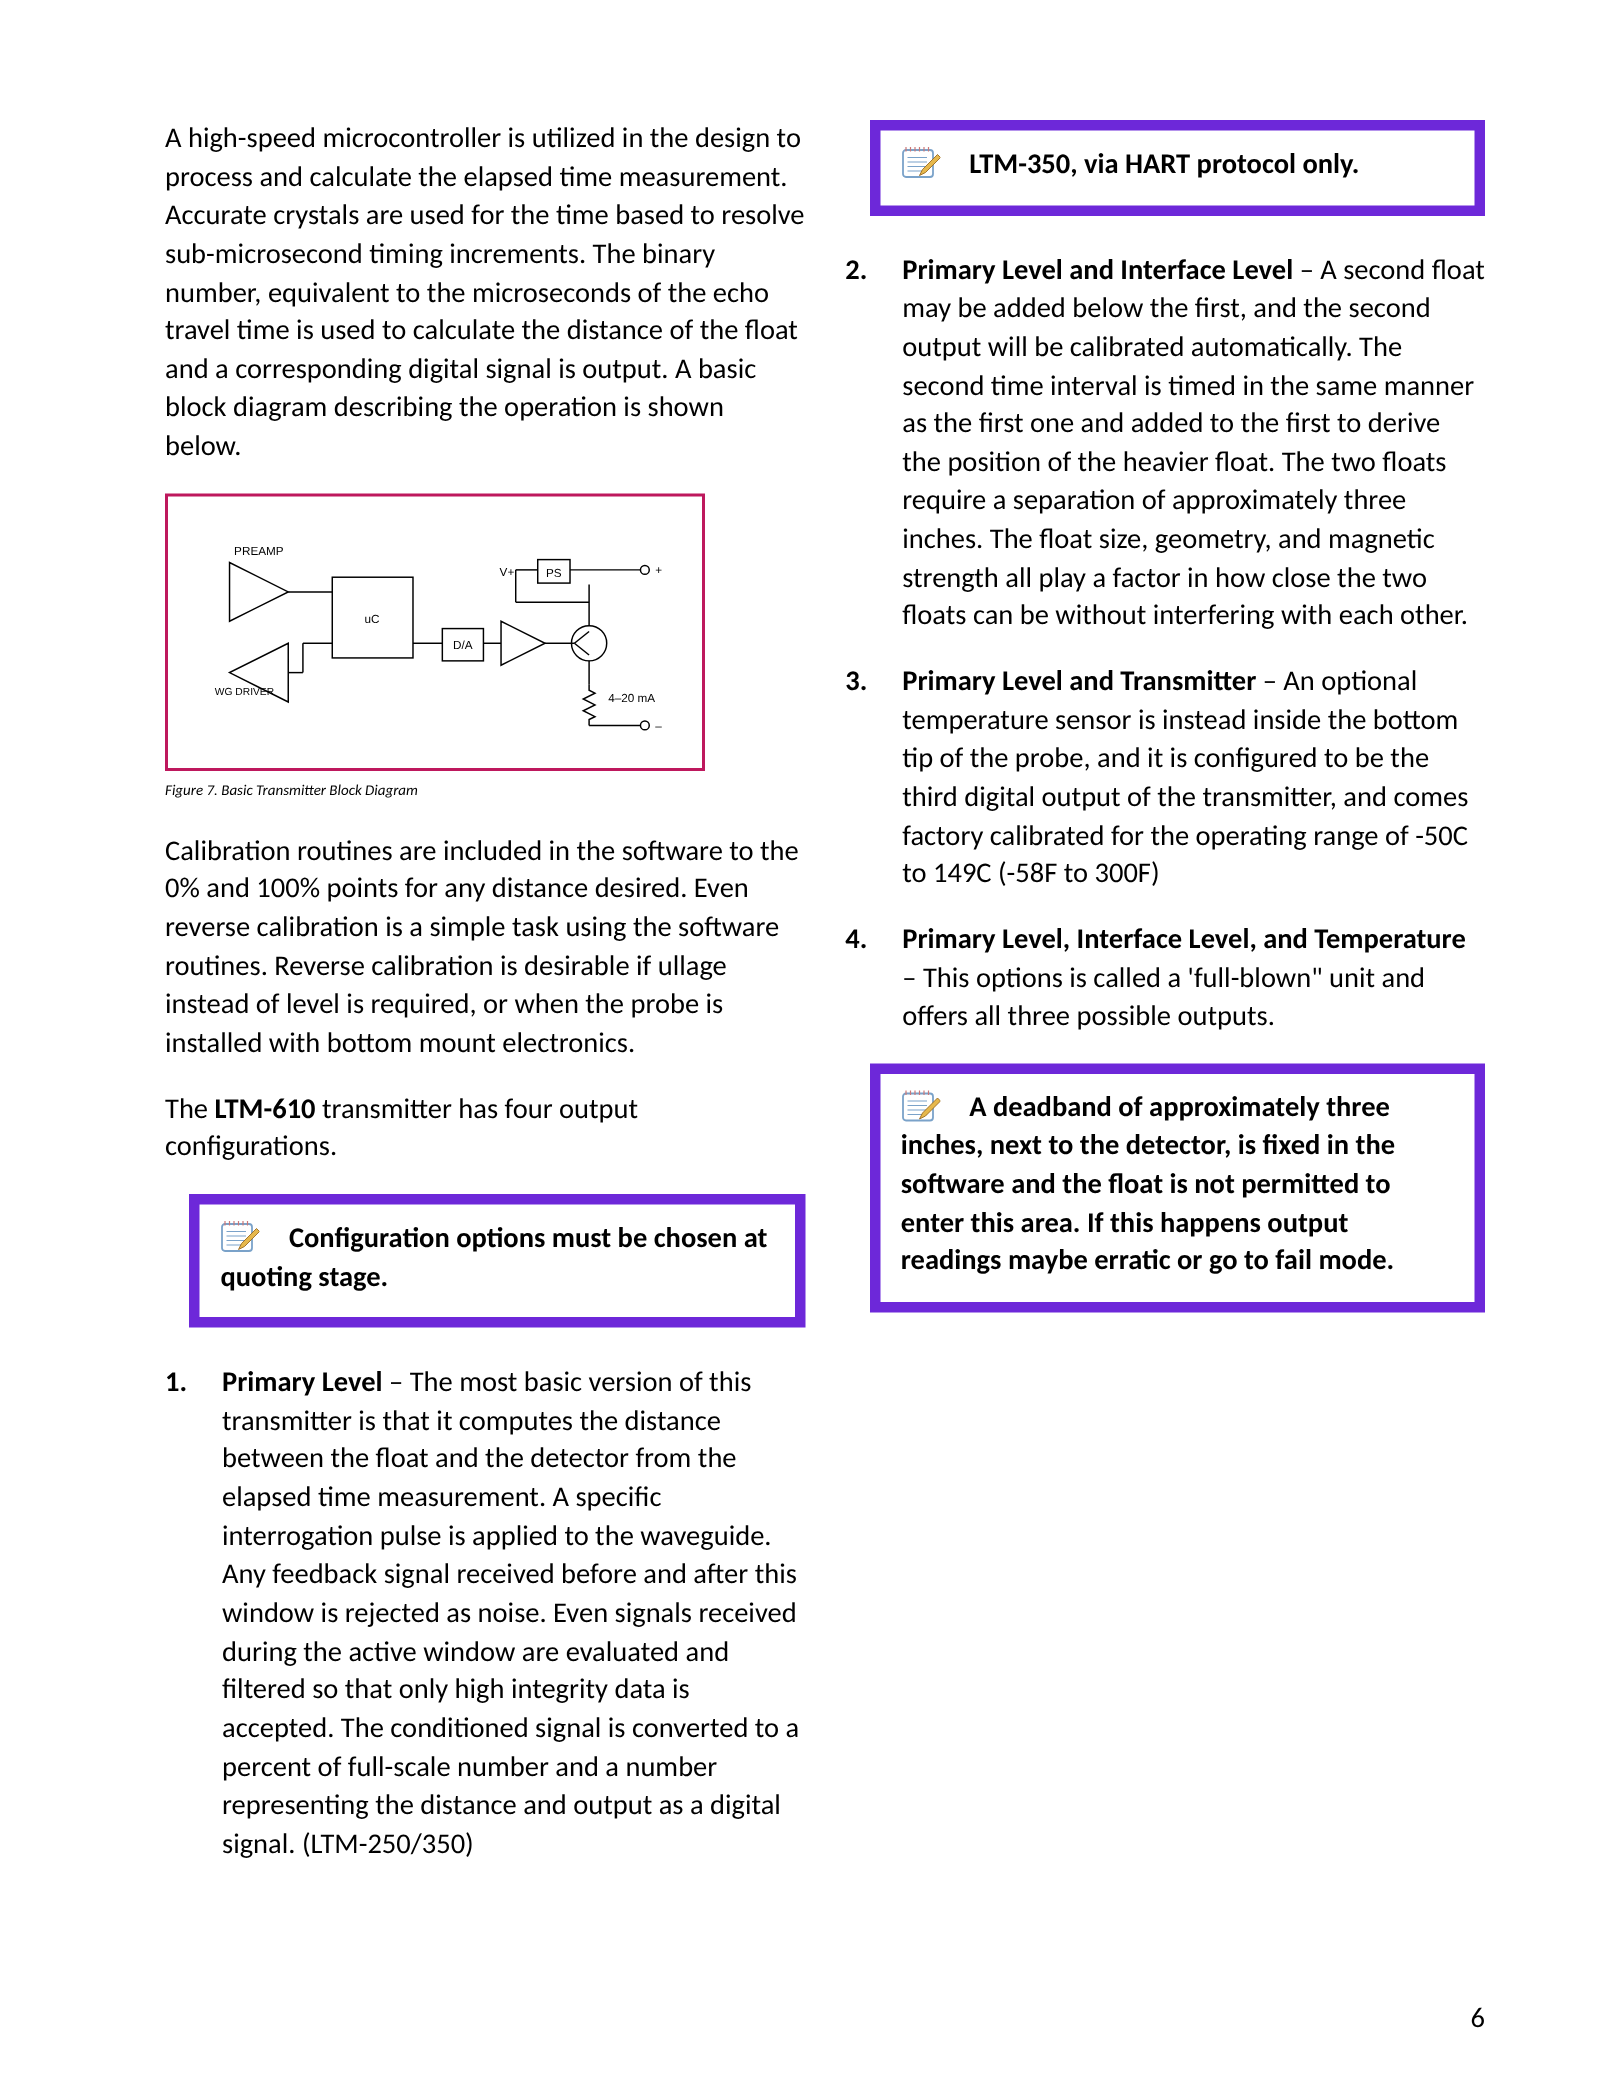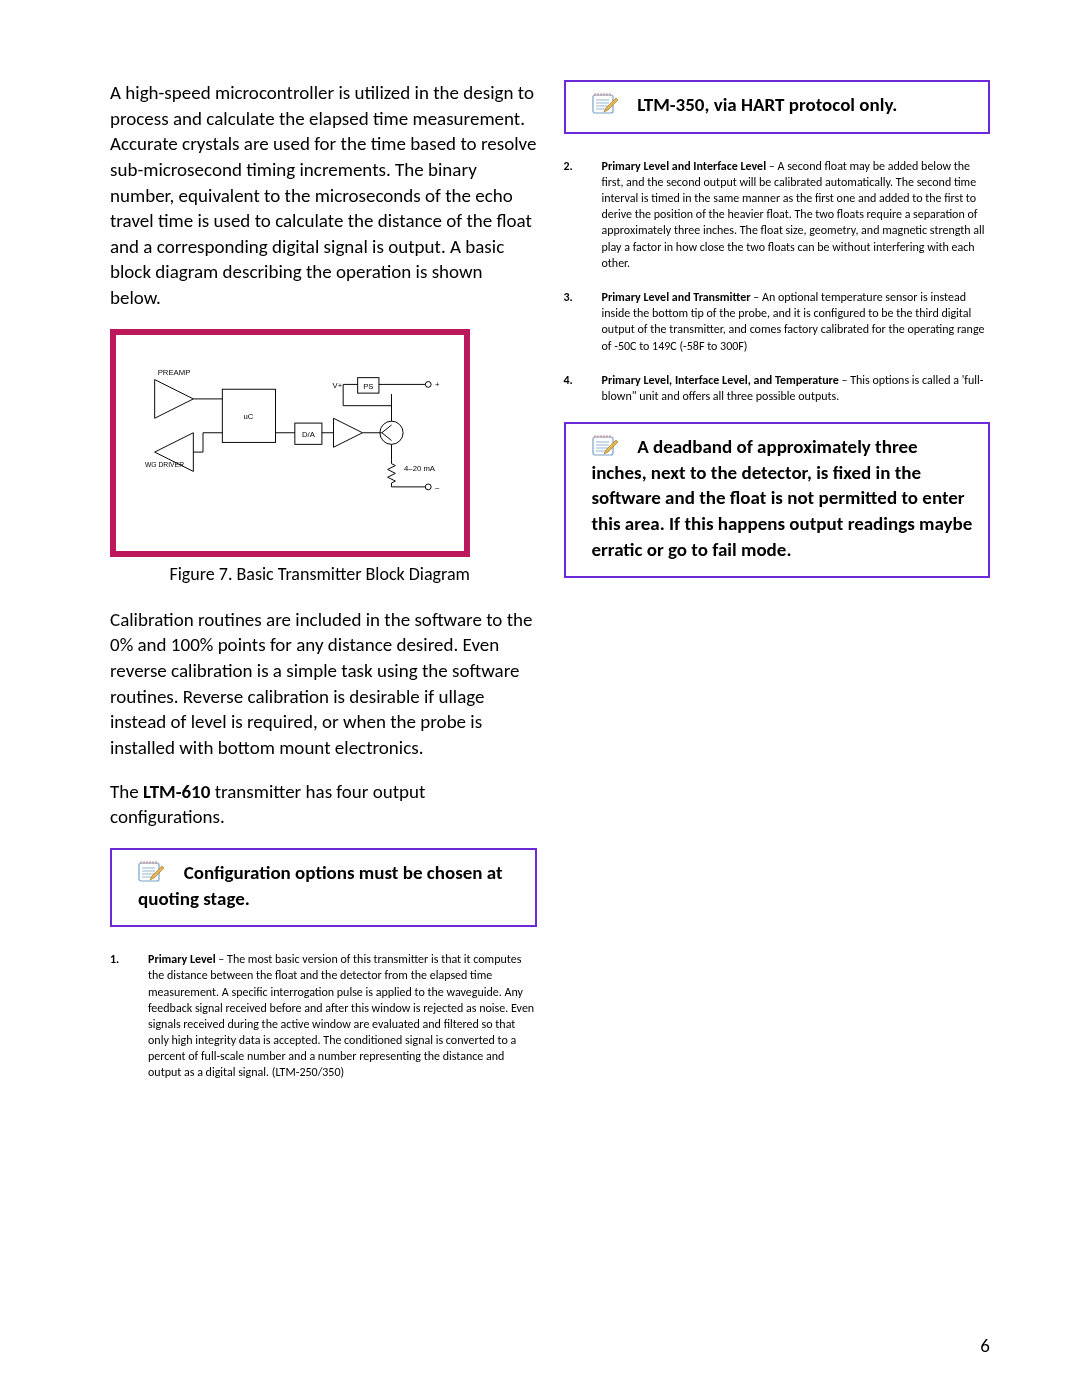--- a/index.html
+++ b/index.html
@@ -1,29 +1,29 @@
 <!DOCTYPE html>
 <html><head>
 <meta charset="utf-8">
 <style>
   * { box-sizing: border-box; margin: 0; padding: 0; }
   html, body { width: 1080px; height: 1397px; background: #fff; font-family: Calibri, "Segoe UI", Arial, sans-serif; color: #000; }
   .page { position: relative; width: 1080px; height: 1397px; padding: 80px 90px 60px 110px; }
   .columns { display: flex; gap: 27px; }
   .col { width: 50%; }
   p { font-size: 19px; line-height: 1.35; margin-bottom: 18px; }
-  .fig-box { border: 6px solid #be185d; width: 360px; height: 228px; margin: 6px 0 6px 0; display: flex; align-items: flex-start; justify-content: center; }
-  .fig-caption { font-size: 18px; text-align: right; width: 360px; margin-bottom: 22px; }
-  .note-box { border: 2px solid #6d28d9; padding: 10px 14px 14px 26px; margin: 8px 0 24px 0; position: relative; }
+  .fig-box { border: 2px solid #be185d; width: 360px; height: 185px; margin: 6px 0 6px 0; display: flex; align-items: center; justify-content: center; }
+  .fig-caption { font-size: 10px; text-align: left; width: 360px; margin-bottom: 22px; font-style: italic; }
+  .note-box { border: 7px solid #6d28d9; padding: 10px 14px 14px 14px; margin: 8px 0 24px 16px; position: relative; }
   .note-box.tight { margin-top: 0; }
   .note-icon { display: inline-block; width: 26px; height: 24px; vertical-align: top; margin-right: 16px; }
   .note-text { font-size: 19px; font-weight: 700; line-height: 1.35; }
   .note-wrap { display: block; }
   ol.cfg { list-style: none; counter-reset: cfg; }
-  ol.cfg > li { position: relative; padding-left: 38px; font-size: 12px; line-height: 1.35; margin-bottom: 18px; }
+  ol.cfg > li { position: relative; padding-left: 38px; font-size: 19px; line-height: 1.35; margin-bottom: 18px; }
   ol.cfg > li::before { counter-increment: cfg; content: counter(cfg) "."; position: absolute; left: 0; font-weight: 700; }
   ol.cfg.start2 { counter-reset: cfg 1; }
   .b { font-weight: 700; }
   .page-num { position: absolute; right: 90px; bottom: 40px; font-size: 19px; }
 </style>
 </head>
 <body>
 
 <div class="page">
   <div class="columns">

